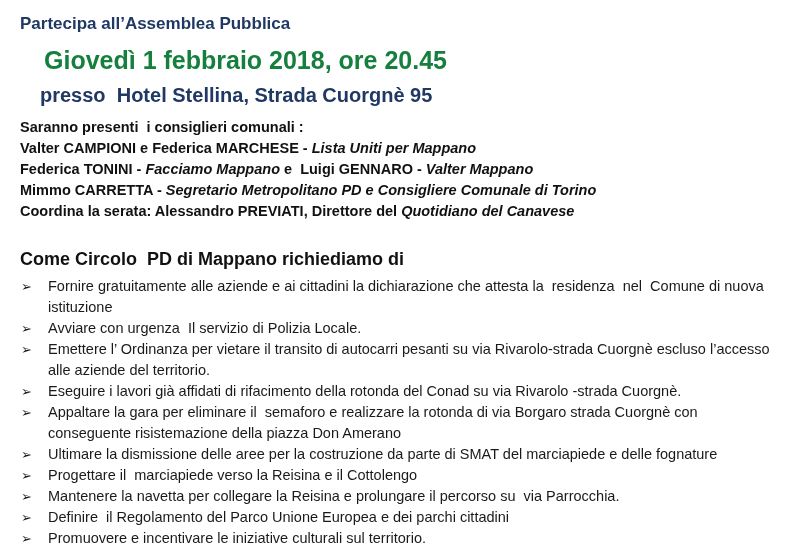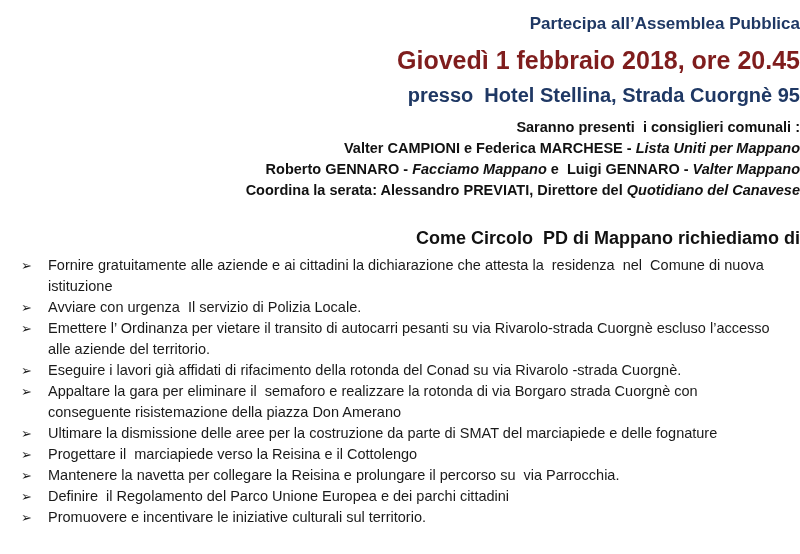--- a/index.html
+++ b/index.html
@@ -4,35 +4,36 @@
 <style>
   html, body { margin: 0; padding: 0; }
   body {
     width: 800px;
     height: 554px;
     background: #ffffff;
     font-family: "Liberation Sans", sans-serif;
     color: #1a1a1a;
     overflow: hidden;
   }
-  .center { text-align: right; }
+  .center { text-align: left; padding-left: 20px; }
   .pre { white-space: pre-wrap; }
   .header-1 {
     padding-top: 13px;
     font-size: 17px;
     line-height: 21px;
     font-weight: bold;
     color: #1f3864;
   }
   .header-2 {
     margin-top: 11px;
     font-size: 25px;
     line-height: 31px;
     font-weight: bold;
-    color: #7f1d1d;
+    color: #15803d;
+    margin-left: 24px;
   }
   .header-3 {
     margin-top: 7px;
     font-size: 20px;
     line-height: 25px;
     font-weight: bold;
     color: #1f3864;
     margin-left: 20px;
   }
   .attendees {
@@ -80,21 +81,22 @@
 <body>
 
 <div class="header-1 center pre">Partecipa all’Assemblea Pubblica</div>
 <div class="header-2 center pre">Giovedì 1 febbraio 2018, ore 20.45</div>
 <div class="header-3 center pre">presso  Hotel Stellina, Strada Cuorgnè 95</div>
 
 <div class="attendees center">
   <div class="attendee-line">Saranno presenti  i consiglieri comunali :</div>
   <div id="attendee-lines">
       <div class="attendee-line"><span>Valter CAMPIONI e Federica MARCHESE - </span><span class="i">Lista Uniti per Mappano</span></div>
-      <div class="attendee-line"><span>Roberto GENNARO - </span><span class="i">Facciamo Mappano</span><span> e  Luigi GENNARO - </span><span class="i">Valter Mappano</span></div>
+      <div class="attendee-line"><span>Federica TONINI - </span><span class="i">Facciamo Mappano</span><span> e  Luigi GENNARO - </span><span class="i">Valter Mappano</span></div>
+      <div class="attendee-line"><span>Mimmo CARRETTA - </span><span class="i">Segretario Metropolitano PD e Consigliere Comunale di Torino</span></div>
       <div class="attendee-line"><span>Coordina la serata: Alessandro PREVIATI, Direttore del </span><span class="i">Quotidiano del Canavese</span></div>
     </div>
 </div>
 
 <div class="requests-title center">Come Circolo  PD di Mappano richiediamo di</div>
 
 <div class="request-list" id="request-list">
     <div class="request-item">
       <span class="arrow">➢</span>
       <div class="item-text"><span class="b">Fornire gratuitamente alle aziende e ai cittadini</span><span> la dichiarazione che attesta la  residenza  nel  Comune di nuova istituzione</span></div>

